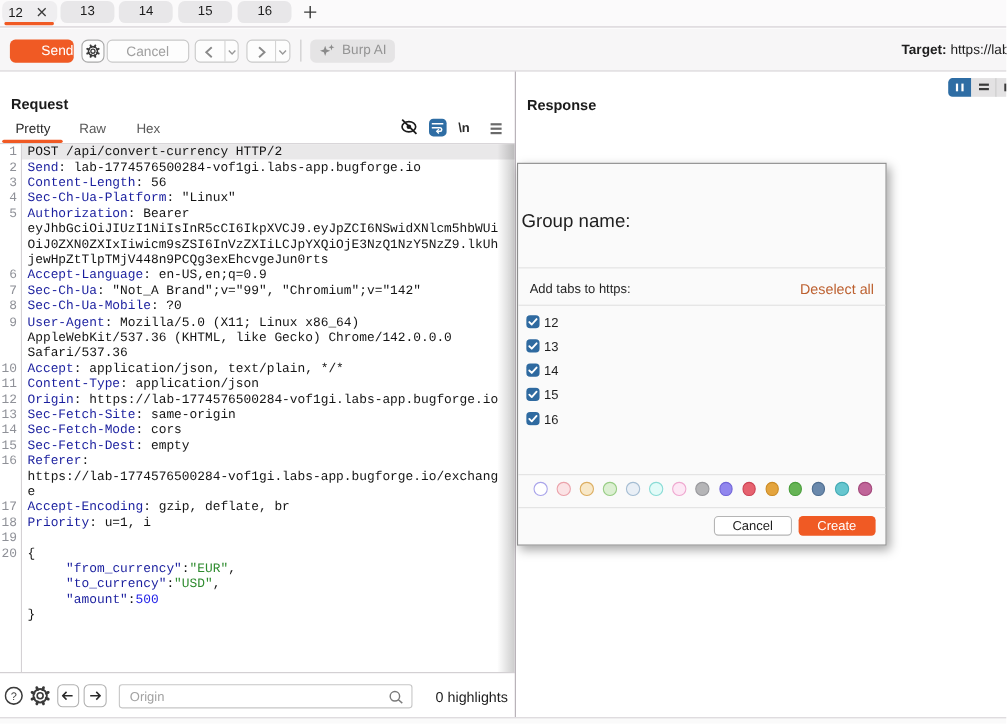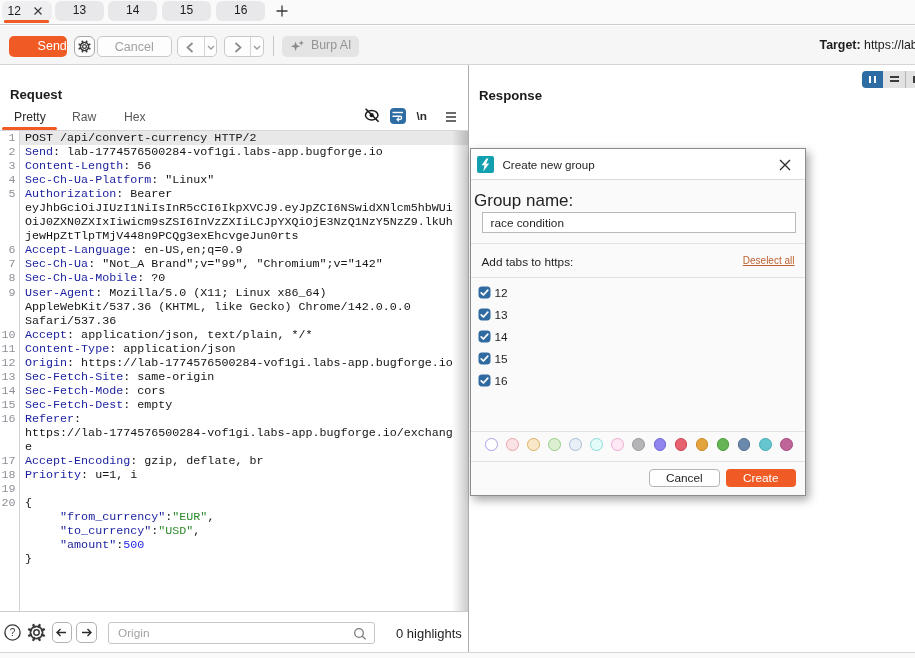--- a/index.html
+++ b/index.html
@@ -201,38 +201,24 @@
   </div>
   <div class="abs" style="left:43px;top:0;width:1px;height:16.5px;background:#b5b5b5"></div>
   <div class="abs" style="left:44px;top:0;width:9px;height:16.5px;background:#e3e2e3">
     <div class="abs" style="left:6.5px;top:4.7px;width:2.5px;height:7.2px;background:#3a3a3a"></div>
   </div>
 </div>
 
 <div class="abs" style="left:0;top:652px;width:915px;height:6px;background:#fafafa;border-top:1px solid #d8d4d8"></div>
 
 <div class="abs" style="left:470px;top:148px;width:336px;height:348px;background:#fafafa;border:1px solid #8c8c8c;box-shadow:3px 4px 9px rgba(0,0,0,0.35)">
-  <div class="abs" style="left:0;top:0;width:334px;height:30.5px;background:#fff;border-bottom:1px solid #dcdcdc">
-    <div class="abs" style="left:6px;top:7px;width:16.5px;height:16.5px;background:#12a0b0;border-radius:2px">
-      <svg class="abs" style="left:3.8px;top:1.6px" width="9" height="14" viewBox="0 0 9 14" fill="#fff">
-          <path d="M5.4 0.4 L0.6 7.3 L3.4 7.3 L2.3 13.4 L8.2 5.6 L5.1 5.6 L7.4 0.4 Z"></path>
-        </svg>
-    </div>
-    <span class="abs" style="left:31.5px;top:8.5px;font-size:11.6px;color:#1f1f1f">Create new group</span>
-    <svg class="abs" style="left:308px;top:10px" width="12" height="12" viewBox="0 0 12 12">
-        <path d="M1 1 L11 11 M11 1 L1 11" stroke="#2d2d2d" stroke-width="1.3"></path>
-      </svg>
-  </div>
   <span class="abs" style="left:3px;top:42px;font-size:17px;color:#1f1f1f">Group name:</span>
-  <div class="abs" style="left:10.5px;top:63px;width:314.5px;height:21px;background:#fff;border:1px solid #b9b9b9">
-    <span class="abs" style="left:8px;top:3px;font-size:11.8px;color:#1f1f1f">race condition</span>
-  </div>
   <div class="abs" style="left:0;top:93.5px;width:334px;height:1px;background:#e2e2e2"></div>
   <span class="abs" style="left:10.5px;top:105.5px;font-size:11.8px;color:#1f1f1f">Add tabs to https:</span>
-  <span class="abs" style="right:10.5px;top:105.5px;font-size:10px;color:#bc5f2e;text-decoration:underline">Deselect all</span>
+  <span class="abs" style="right:10.5px;top:105.5px;font-size:13px;color:#bc5f2e;">Deselect all</span>
   <div class="abs" style="left:0;top:127.5px;width:334px;height:1px;background:#e2e2e2"></div>
   <svg class="abs" style="left:6.5px;top:136.5px" width="13" height="13" viewBox="0 0 13 13">
       <rect x="0.5" y="0.5" width="12" height="12" rx="3.4" fill="#2f6aa0"></rect>
       <polyline points="3.2,6.8 5.4,9 9.8,4.1" fill="none" stroke="#fff" stroke-width="1.7" stroke-linecap="round" stroke-linejoin="round"></polyline>
     </svg>
     <span class="abs" style="left:23.5px;top:136.7px;font-size:11.8px;color:#1f1f1f">12</span>
 <svg class="abs" style="left:6.5px;top:158.5px" width="13" height="13" viewBox="0 0 13 13">
       <rect x="0.5" y="0.5" width="12" height="12" rx="3.4" fill="#2f6aa0"></rect>
       <polyline points="3.2,6.8 5.4,9 9.8,4.1" fill="none" stroke="#fff" stroke-width="1.7" stroke-linecap="round" stroke-linejoin="round"></polyline>
     </svg>

